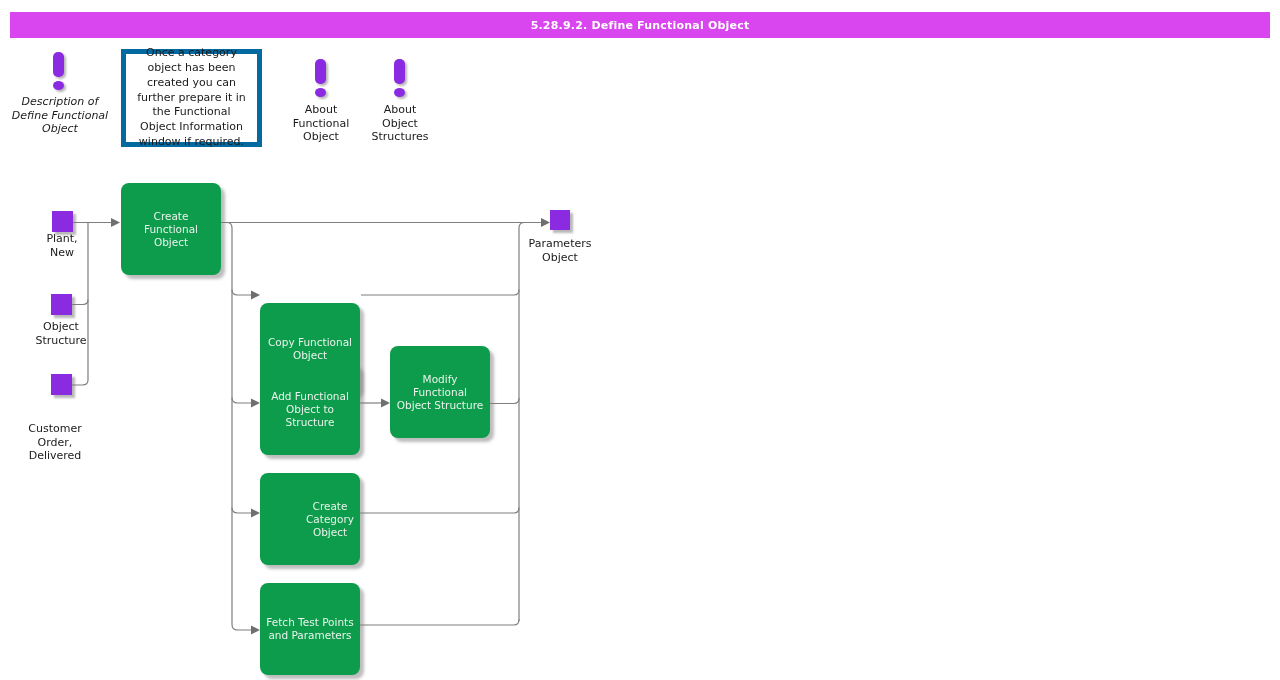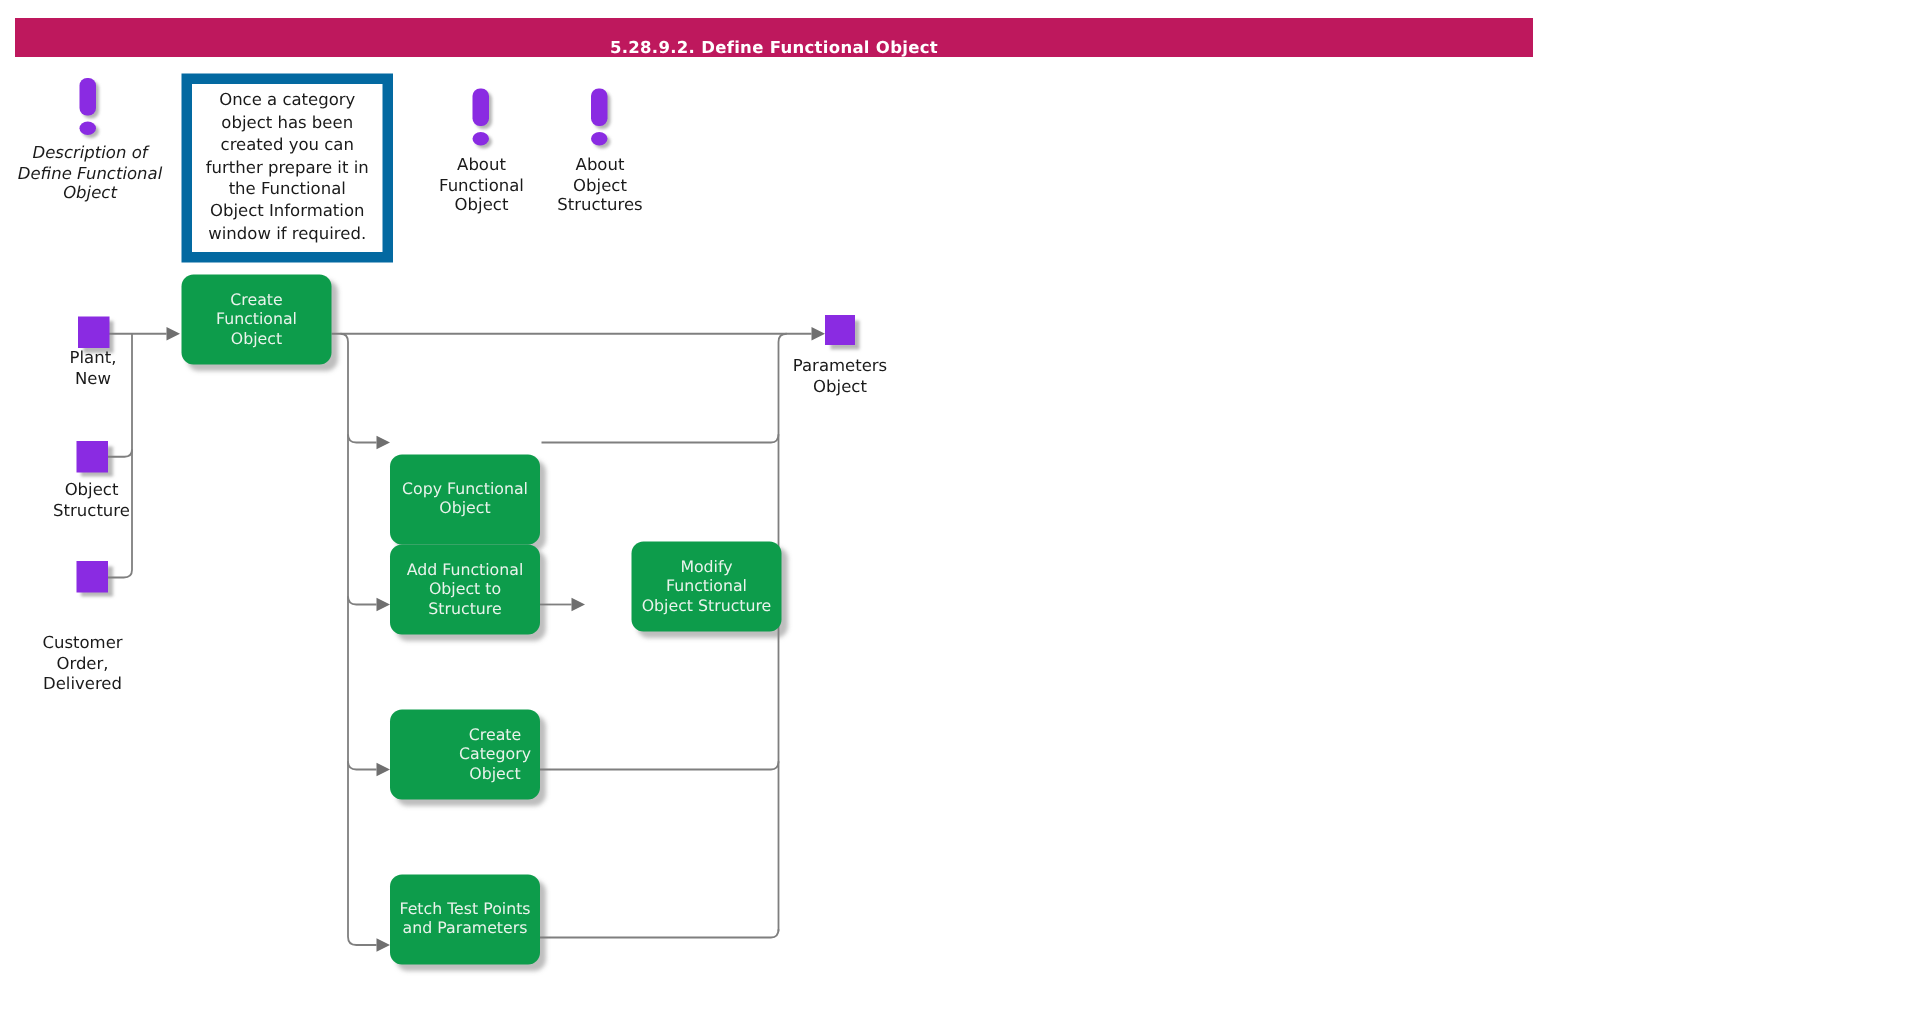--- a/index.html
+++ b/index.html
@@ -2,22 +2,22 @@
 <html><head>
 <meta charset="utf-8">
 <style>
   * { margin:0; padding:0; box-sizing:border-box; }
   html,body { background:#ffffff; }
   body { font-family:"DejaVu Sans", sans-serif; color:#1a1a1a; }
   #stage { position:relative; width:1280px; height:680px; background:#ffffff; overflow:hidden; }
 
   
   .banner {
-    position:absolute; left:10px; top:12px; width:1012px; height:26px;
-    background:#be185d; display:flex; align-items:flex-end; justify-content:center;
+    position:absolute; left:10px; top:12px; width:1260px; height:26px;
+    background:#d946ef; display:flex; align-items:center; justify-content:center;
   }
   .banner span { color:#ffffff; font-size:11px; font-weight:bold; letter-spacing:.2px; }
 
   
   .excl { position:absolute; width:12px; filter:drop-shadow(2.5px 2.5px 1px rgba(120,120,120,.55)); }
   .excl .bar { width:11px; height:25px; background:#8A2BE2; border-radius:5px; }
   .excl .dot { width:11px; height:9px; background:#8A2BE2; border-radius:50%; margin-top:4px; }
   #excl-desc  { left:53px;  top:52px; }
   #excl-about-func { left:315px; top:59px; }
   #excl-about-obj  { left:394px; top:59px; }
@@ -25,53 +25,53 @@
   .icon-label, .sq-label {
     position:absolute; transform:translateX(-50%);
     font-size:11px; line-height:13.5px; text-align:center; white-space:pre-line;
   }
   #lbl-desc { left:60px; top:95px;font-style:italic; }
   #lbl-about-func { left:321px; top:103px; }
   #lbl-about-obj  { left:400px; top:103px; }
 
   
   .note {
-    position:absolute; left:121px; top:49px; width:141px; height:126px;
-    background:#ffffff; border:7px solid #0369a1;
+    position:absolute; left:121px; top:49px; width:141px; height:98px;
+    background:#ffffff; border:5px solid #0369a1;
     display:flex; align-items:center; justify-content:center;
     font-size:11px; line-height:14.8px; text-align:center; white-space:pre-line;
   }
 
   
   .sq {
     position:absolute; width:21px; height:21px; background:#8A2BE2;
     box-shadow:3px 3px 2px rgba(125,125,125,.55);
   }
   #sq-plant    { left:52px;  top:211px; }
   #sq-objstr   { left:51px;  top:294px; }
   #sq-customer { left:51px;  top:374px; }
   #sq-equip    { left:550px; top:210px; width:20px; height:20px; }
   #lbl-plant    { left:62px;  top:232px; }
   #lbl-objstr   { left:61px;  top:320px; }
   #lbl-customer { left:55px;  top:400px;margin-top:22px; }
   #lbl-equip    { left:560px; top:237px; }
 
   
   .node {
-    position:absolute; width:100px; height:60px;
+    position:absolute; width:100px; height:92px;
     background:#0D9C4B; border-radius:8px;
     box-shadow:4px 4px 3px rgba(125,125,125,.5);
     display:flex; align-items:center; justify-content:center;
     color:#eaf3ec; font-size:10.5px; line-height:13px;
     text-align:center; white-space:pre-line; cursor:pointer;
   }
   #node-create  { left:121px; top:183px; }
   #node-copy    { left:260px; top:255px;margin-top:48px; }
   #node-add     { left:260px; top:363px; }
-  #node-modify  { left:390px; top:361px;margin-left:31px; }
+  #node-modify  { left:390px; top:346px; }
   #node-cat     { left:260px; top:473px;padding-left:40px; }
   #node-fetch   { left:260px; top:583px; }
 
   
   #wires { position:absolute; left:0; top:0; width:1280px; height:680px; }
   #wires path { stroke:#7f7f7f; stroke-width:1.2; fill:none; }
   #wires polygon { fill:#6f6f6f; stroke:none; }
 </style>
 </head>
 <body>

